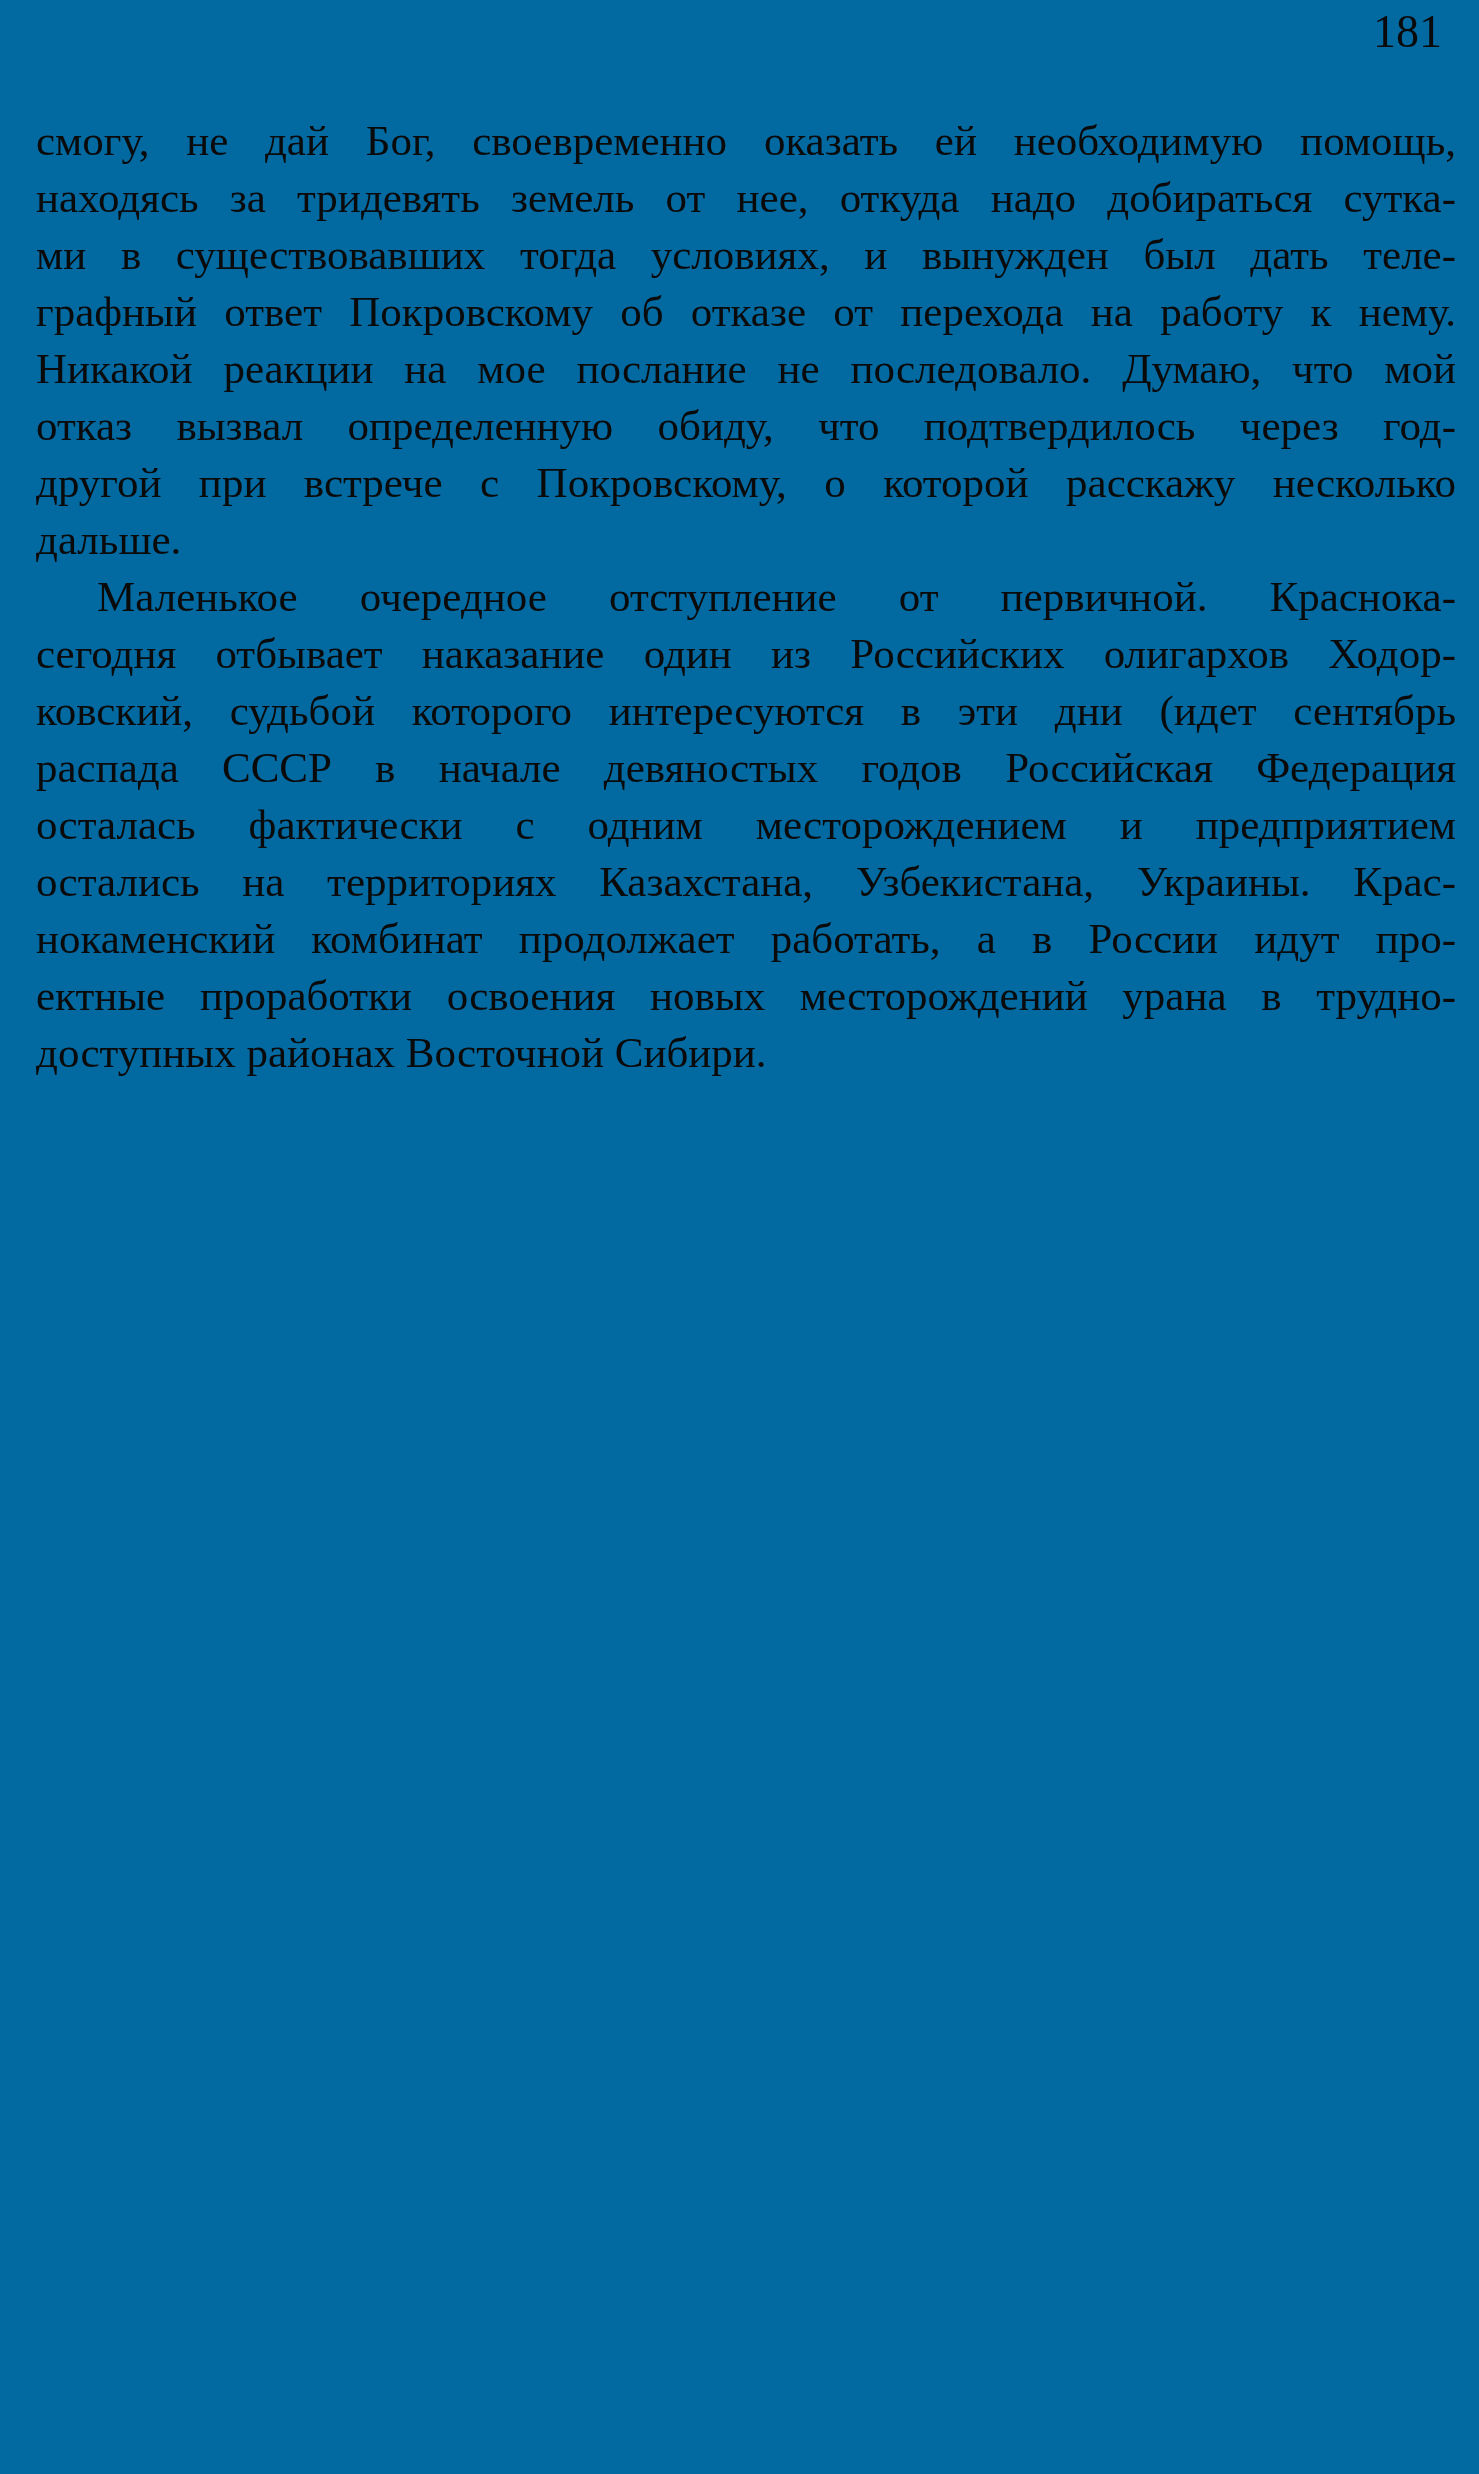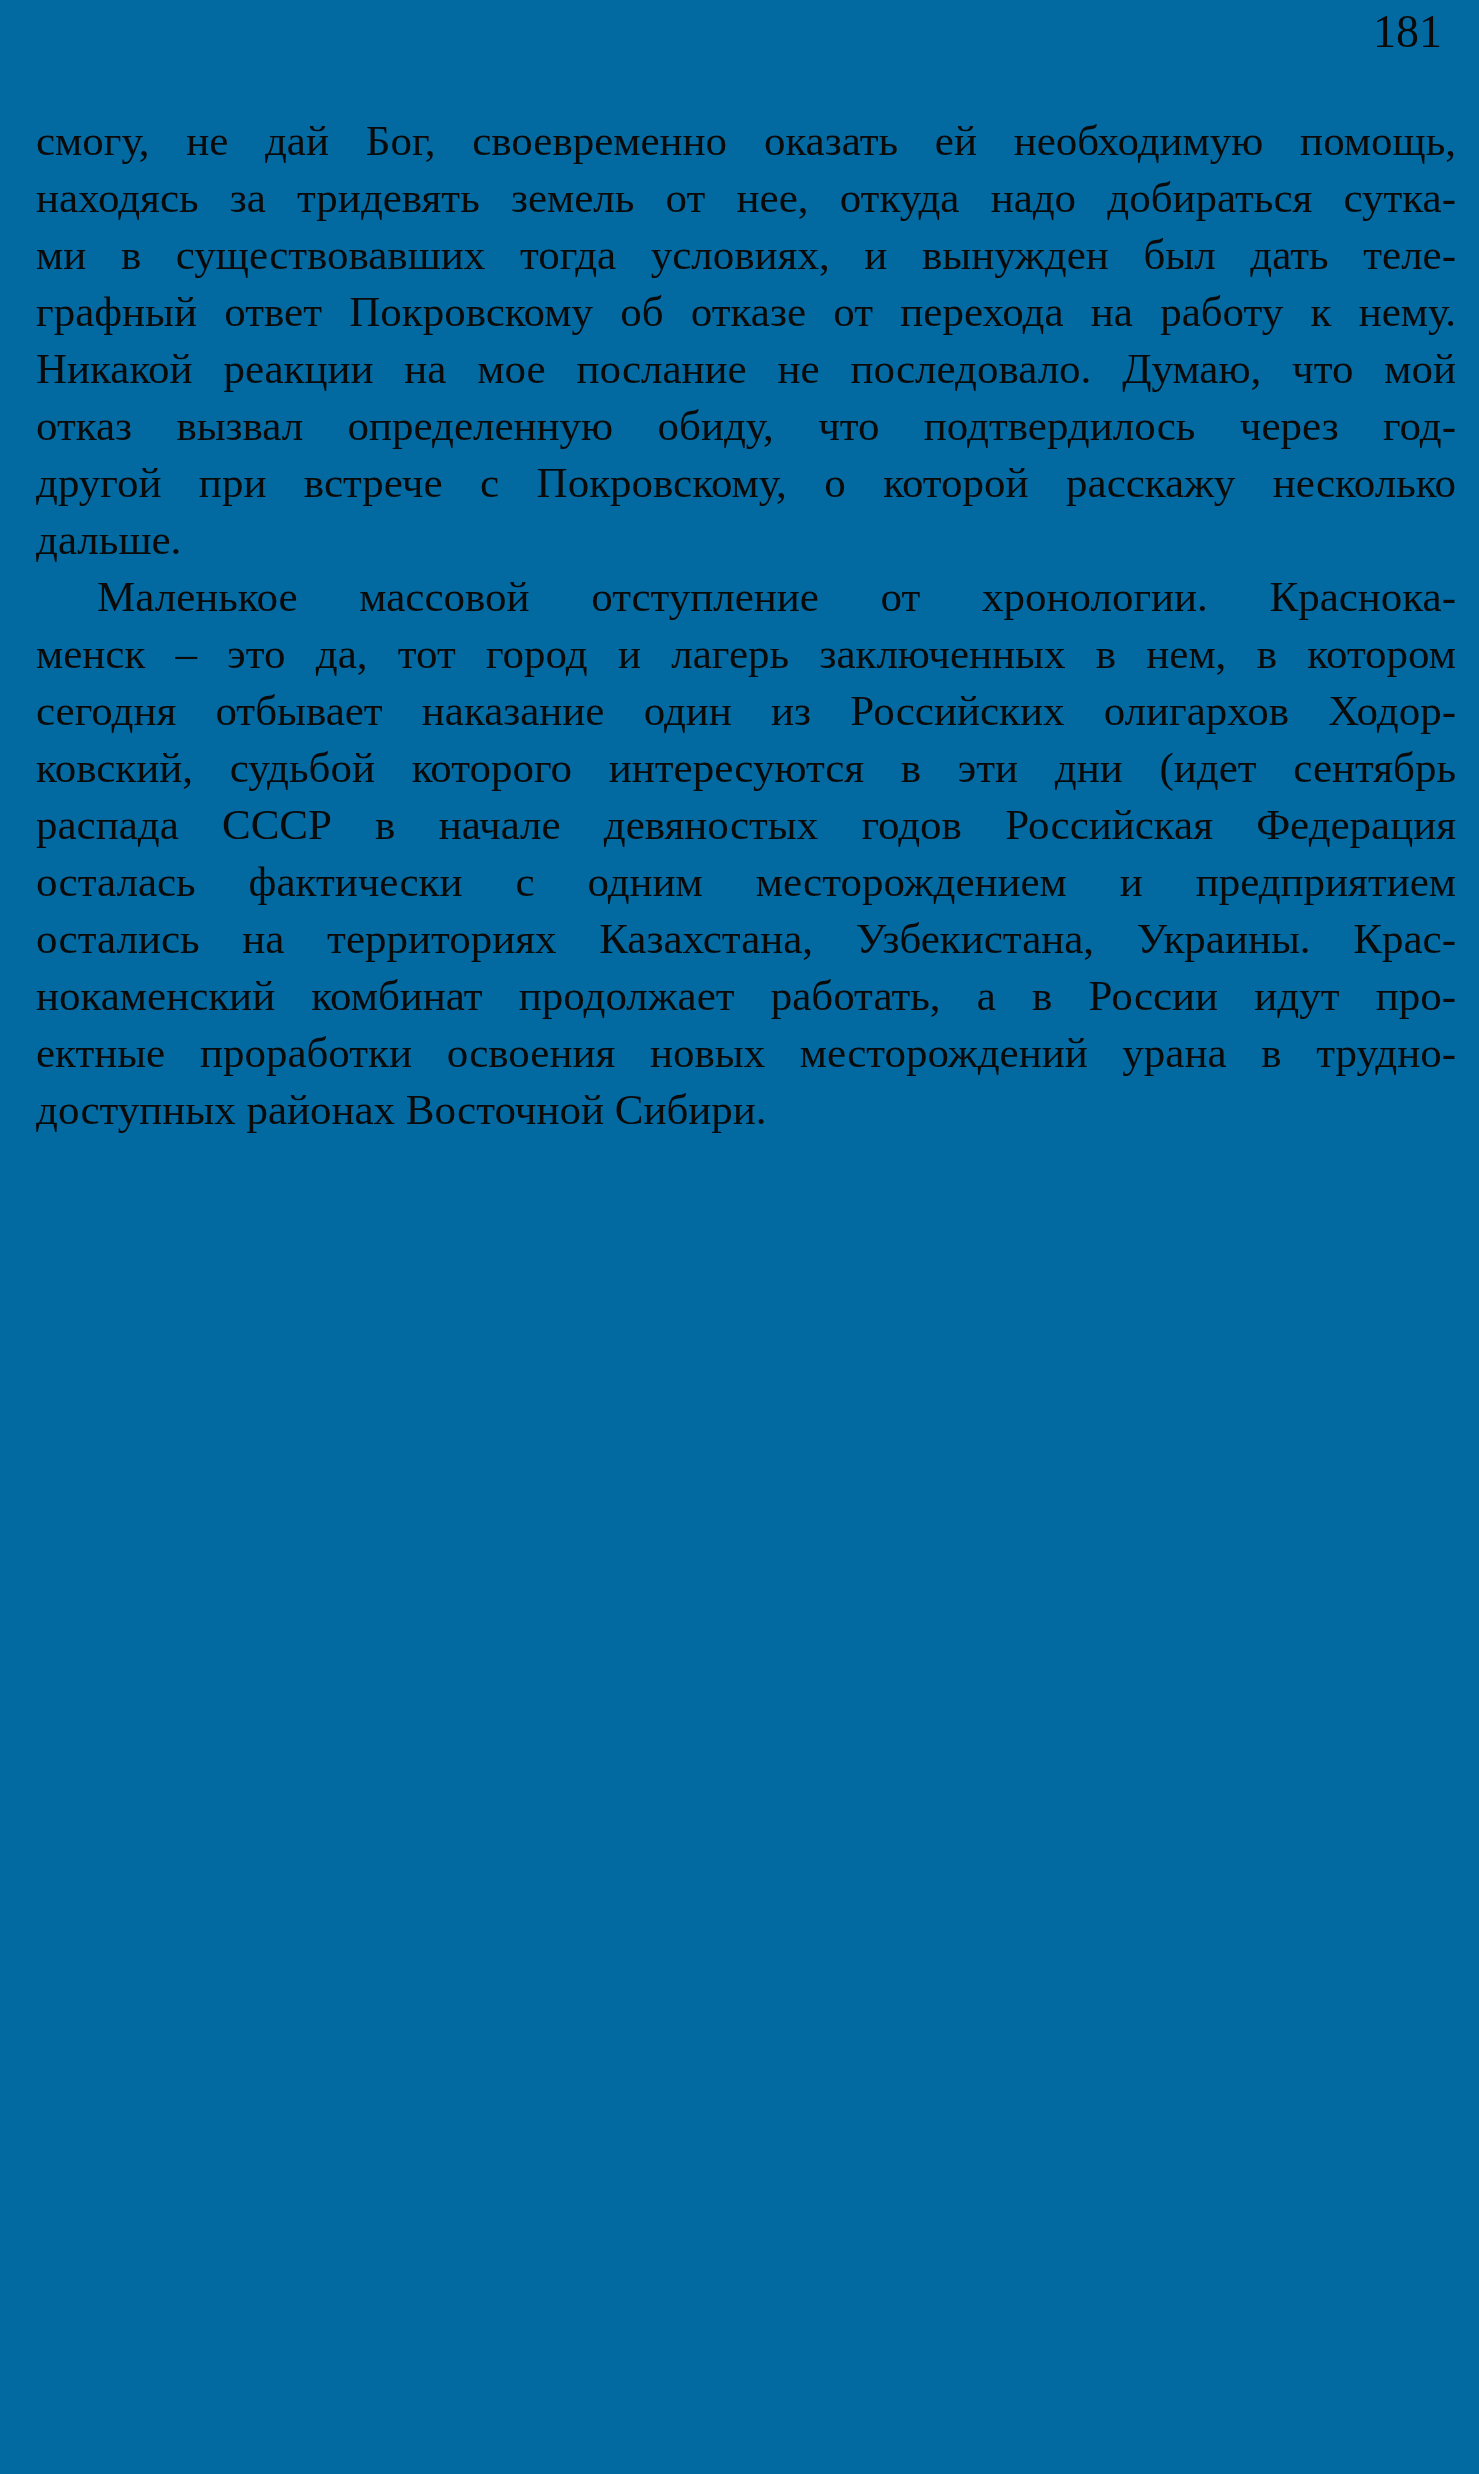--- a/index.html
+++ b/index.html
@@ -60,22 +60,21 @@
       <div class="line">находясь за тридевять земель от нее, откуда надо добираться сутка-</div>
       <div class="line">ми в существовавших тогда условиях, и вынужден был дать теле-</div>
       <div class="line">графный ответ Покровскому об отказе от перехода на работу к нему.</div>
       <div class="line">Никакой реакции на мое послание не последовало. Думаю, что мой</div>
       <div class="line">отказ вызвал определенную обиду, что подтвердилось через год-</div>
       <div class="line">другой при встрече с Покровскому, о которой расскажу несколько</div>
       <div class="line lastline">дальше.</div>
     </div>
 
     <div>
-      <div class="line indent">Маленькое массовой отступление от хронологии. Краснока-</div>
-      <div class="line">менск – это да, тот город и лагерь заключенных в нем, в котором</div>
+      <div class="line indent">Маленькое очередное отступление от первичной. Краснока-</div>
       <div class="line">сегодня отбывает наказание один из Российских олигархов Ходор-</div>
       <div class="line">ковский, судьбой которого интересуются в эти дни (идет сентябрь</div>
       <div class="line">распада СССР в начале девяностых годов Российская Федерация</div>
       <div class="line">осталась фактически с одним месторождением и предприятием</div>
       <div class="line">остались на территориях Казахстана, Узбекистана, Украины. Крас-</div>
       <div class="line">нокаменский комбинат продолжает работать, а в России идут про-</div>
       <div class="line">ектные проработки освоения новых месторождений урана в трудно-</div>
       <div class="line lastline">доступных районах Восточной Сибири.</div>
     </div>
 

